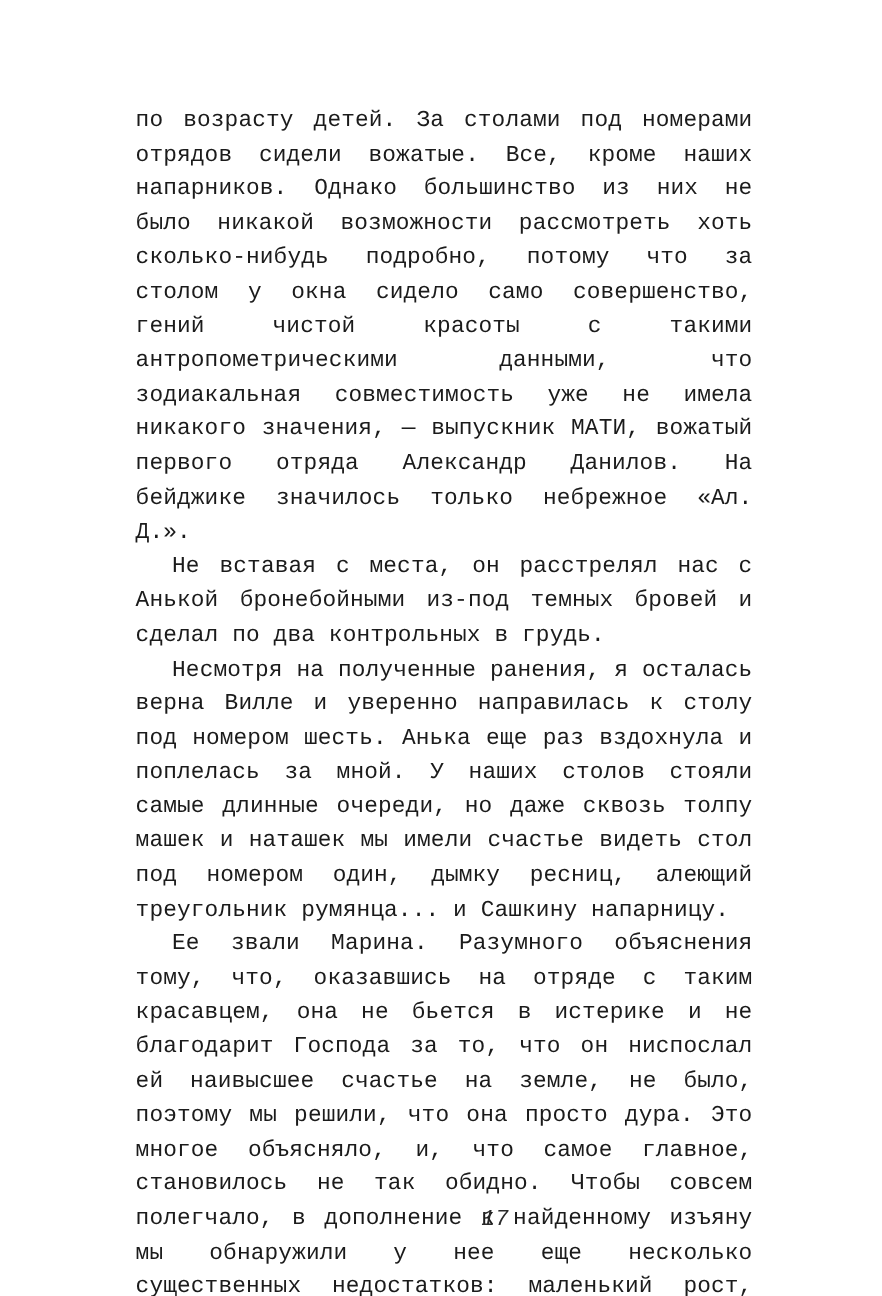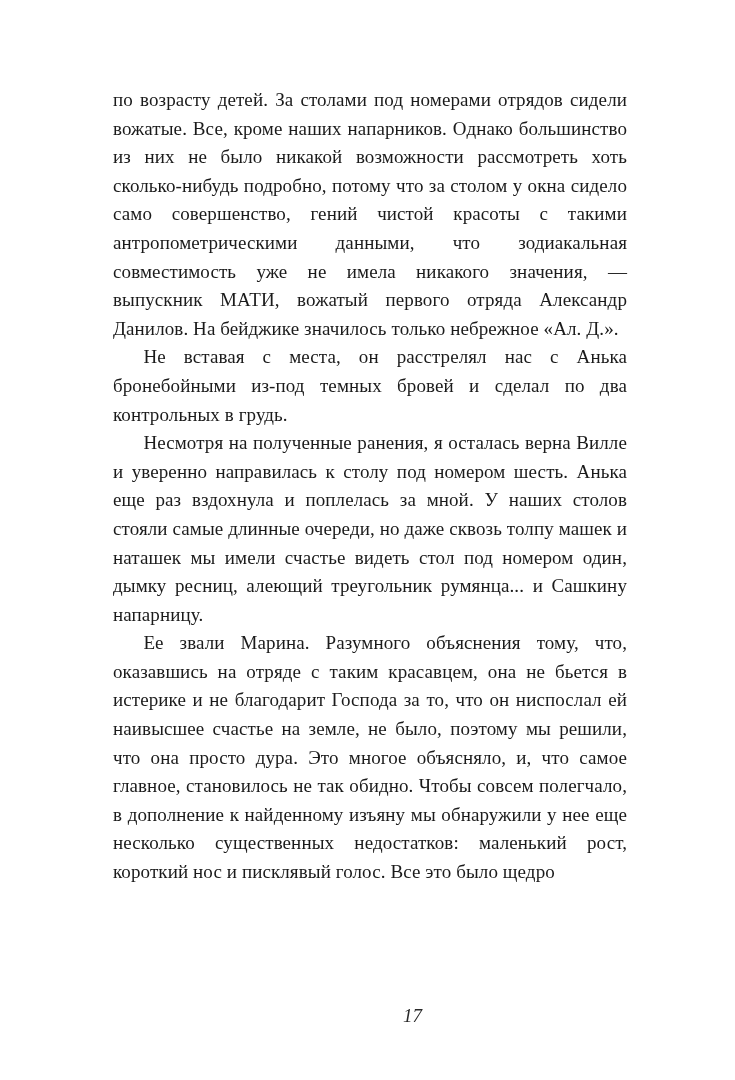--- a/index.html
+++ b/index.html
@@ -12,20 +12,21 @@
     height: 1080px;
     font-family: "Liberation Serif", "DejaVu Serif", serif;
     color: #1b1b1b;
     overflow: hidden;
   }
   .page {
     position: relative;
     width: 585px;
     height: 1080px;
     background: #ffffff;
+    font-family: Liberation Mono, monospace;
   }
   .text-block {
     position: absolute;
     left: 113px;
     top: 86px;
     width: 514px;
     font-size: 19px;
     line-height: 28.6px;
     text-align: justify;
     letter-spacing: 0.1px;
@@ -51,18 +52,18 @@
     color: #2a2a2a;
     padding-left: 45px;
   }
 </style>
 </head>
 <body>
 
 <div class="page">
   <div class="text-block">
     <p class="first">по возрасту детей. За столами под номерами отрядов сидели вожатые. Все, кроме наших напарников. Однако большинство из них не было никакой возможности рассмотреть хоть сколько-нибудь подробно, потому что за столом у окна сидело само совершенство, гений чистой красоты с такими антропометрическими данными, что зодиакальная совместимость уже не имела никакого значения, — выпускник МАТИ, вожатый первого отряда Александр Данилов. На бейджике значилось только небрежное «Ал. Д.».</p>
-    <p>Не вставая с места, он расстрелял нас с Анька бронебойными из-под темных бровей и сделал по два контрольных в грудь.</p>
+    <p>Не вставая с места, он расстрелял нас с Анькой бронебойными из-под темных бровей и сделал по два контрольных в грудь.</p>
     <p>Несмотря на полученные ранения, я осталась верна Вилле и уверенно направилась к столу под номером шесть. Анька еще раз вздохнула и поплелась за мной. У наших столов стояли самые длинные очереди, но даже сквозь толпу машек и наташек мы имели счастье видеть стол под номером один, дымку ресниц, алеющий треугольник румянца... и Сашкину напарницу.</p>
     <p>Ее звали Марина. Разумного объяснения тому, что, оказавшись на отряде с таким красавцем, она не бьется в истерике и не благодарит Господа за то, что он ниспослал ей наивысшее счастье на земле, не было, поэтому мы решили, что она просто дура. Это многое объясняло, и, что самое главное, становилось не так обидно. Чтобы совсем полегчало, в дополнение к найденному изъяну мы обнаружили у нее еще несколько существенных недостатков: маленький рост, короткий нос и писклявый голос. Все это было щедро</p>
   </div>
   <div class="page-number">17</div>
 </div>
 
 </body></html>

